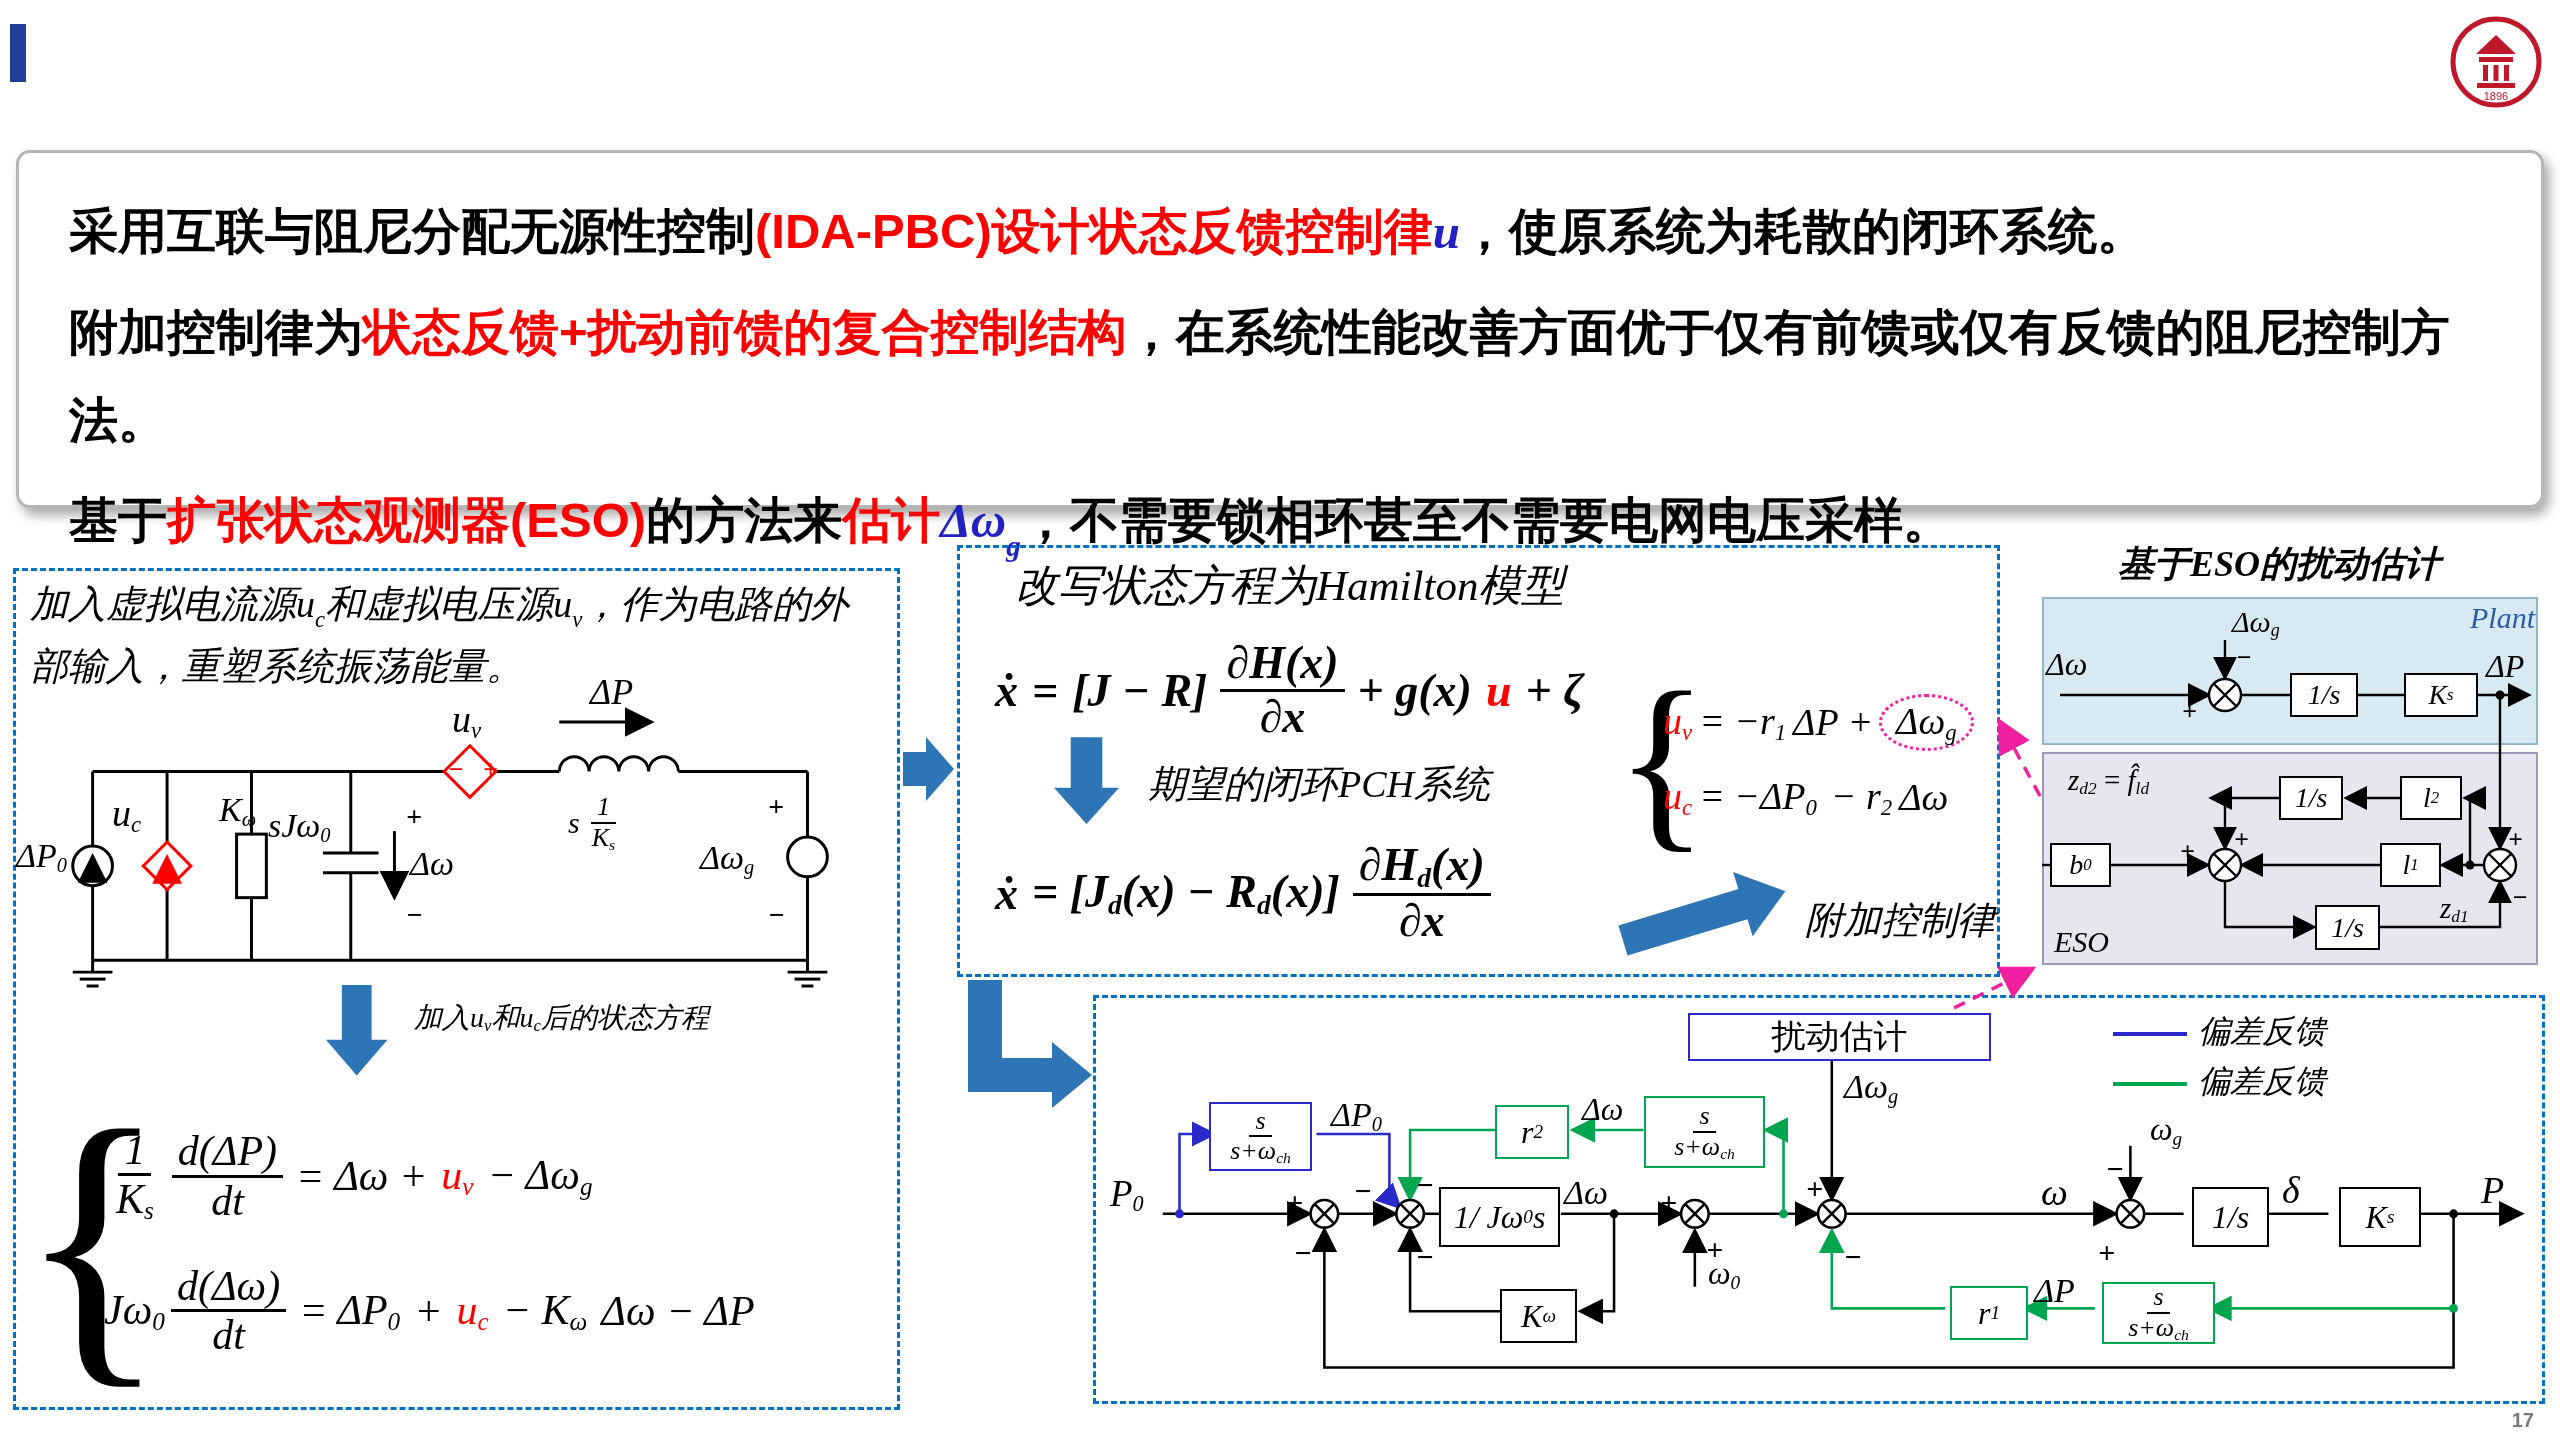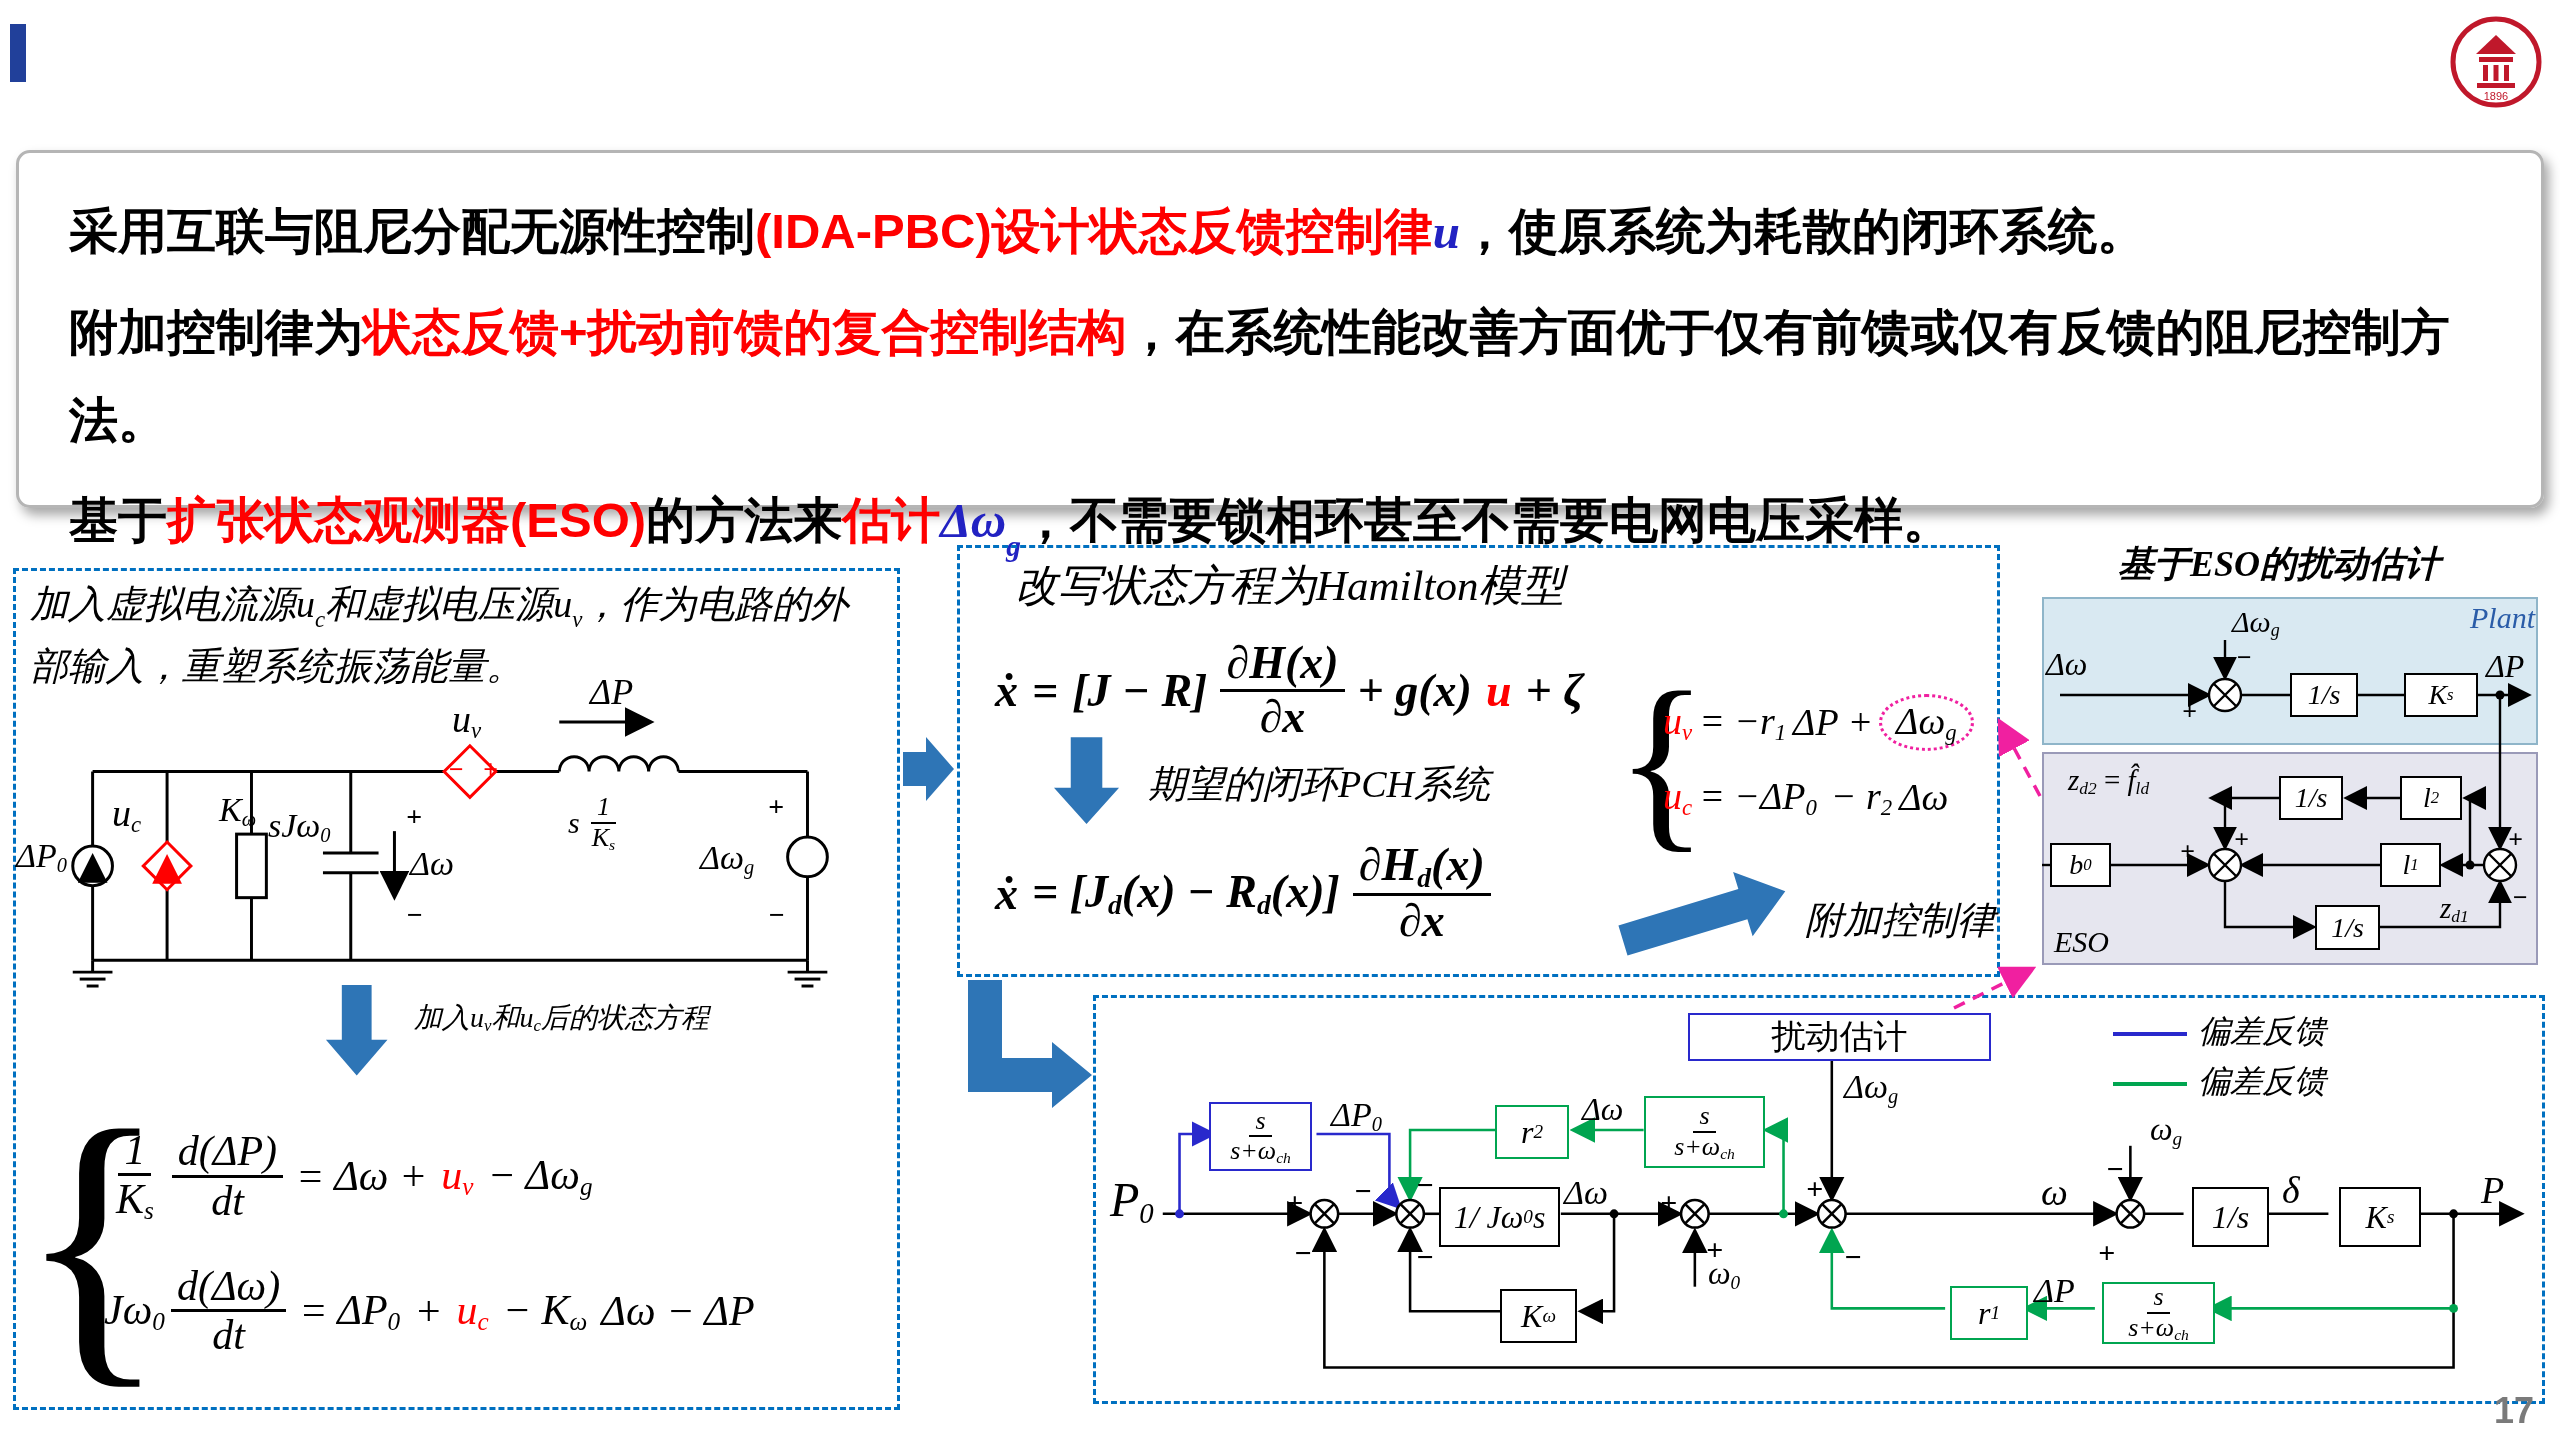--- a/index.html
+++ b/index.html
@@ -41,21 +41,21 @@
   .bigbrace{position:absolute;font-family:"Liberation Serif","DejaVu Serif",serif;font-style:normal;color:#000;}
   .dotc{border:3px dotted #f020a0;border-radius:50%;padding:2px 14px;margin-left:6px;}
   
   .lbox{position:absolute;left:13px;top:568px;width:887px;height:842px;box-sizing:border-box;border:3px dashed #0070c0;text-decoration:underline;}
   .hbox{position:absolute;left:957px;top:545px;width:1043px;height:432px;box-sizing:border-box;border:3px dashed #0070c0;}
   .cbox{position:absolute;left:1093px;top:995px;width:1452px;height:409px;box-sizing:border-box;border:3px dashed #0070c0;}
   .esop{position:absolute;left:2030px;top:545px;width:515px;height:430px;}
   .plantbg{position:absolute;left:12px;top:52px;width:496px;height:148px;background:#d9e9f2;border:2px solid #8fb5c9;box-sizing:border-box;}
   .esobg{position:absolute;left:12px;top:207px;width:496px;height:213px;background:#e6e6ef;border:2px solid #9a9ab8;box-sizing:border-box;}
   .legline{position:absolute;width:74px;height:0;}
-  .pagenum{position:absolute;right:26px;bottom:8px;font-size:36px;font-weight:bold;color:#7a7a7a;}
+  .pagenum{position:absolute;right:26px;bottom:8px;font-size:20px;font-weight:bold;color:#7a7a7a;}
 </style>
 </head>
 <body>
 
 <svg width="0" height="0" style="position:absolute">
   <defs>
     <marker id="mk" markerWidth="10" markerHeight="10" refX="8" refY="5" orient="auto">
         <path d="M0,0 L10,5 L0,10 z" fill="#000"></path>
       </marker>
     <marker id="mkr" markerWidth="10" markerHeight="10" refX="8" refY="5" orient="auto">
@@ -358,21 +358,21 @@
         <circle cx="1370" cy="315" r="4.5" fill="#00a550"></circle>
       </g>
     </svg>
 
     <div class="blk bb" style="left:592px;top:15px;width:303px;height:48px;font-style:normal;font-size:34px;">扰动估计</div>
     <div class="legline" style="left:1017px;top:34px;border-top:4px solid #2929cc;"></div>
     <div class="lab cn" style="left:1102px;top:16px;font-size:32px;">偏差反馈</div>
     <div class="legline" style="left:1017px;top:84px;border-top:4px solid #00a550;"></div>
     <div class="lab cn" style="left:1102px;top:66px;font-size:32px;">偏差反馈</div>
 
-    <div class="lab" style="left:14px;top:176px;font-size:48px;"><span>P</span><span class="sb">0</span></div>
+    <div class="lab" style="left:14px;top:176px;font-size:37px;"><span>P</span><span class="sb">0</span></div>
     <div class="blk bb" style="left:113px;top:104px;width:103px;height:69px;">
         <span class="frac small">
           <span class="fn"><span>s</span></span>
           <span class="fd"><span>s+ω</span><span class="sb">ch</span></span>
         </span>
       </div>
     <div class="lab" style="left:235px;top:98px;font-size:34px;"><span>ΔP</span><span class="sb">0</span></div>
     <div class="blk gb" style="left:399px;top:107px;width:74px;height:54px;font-size:32px;">
         <span>r</span>
         <span class="sb">2</span>

